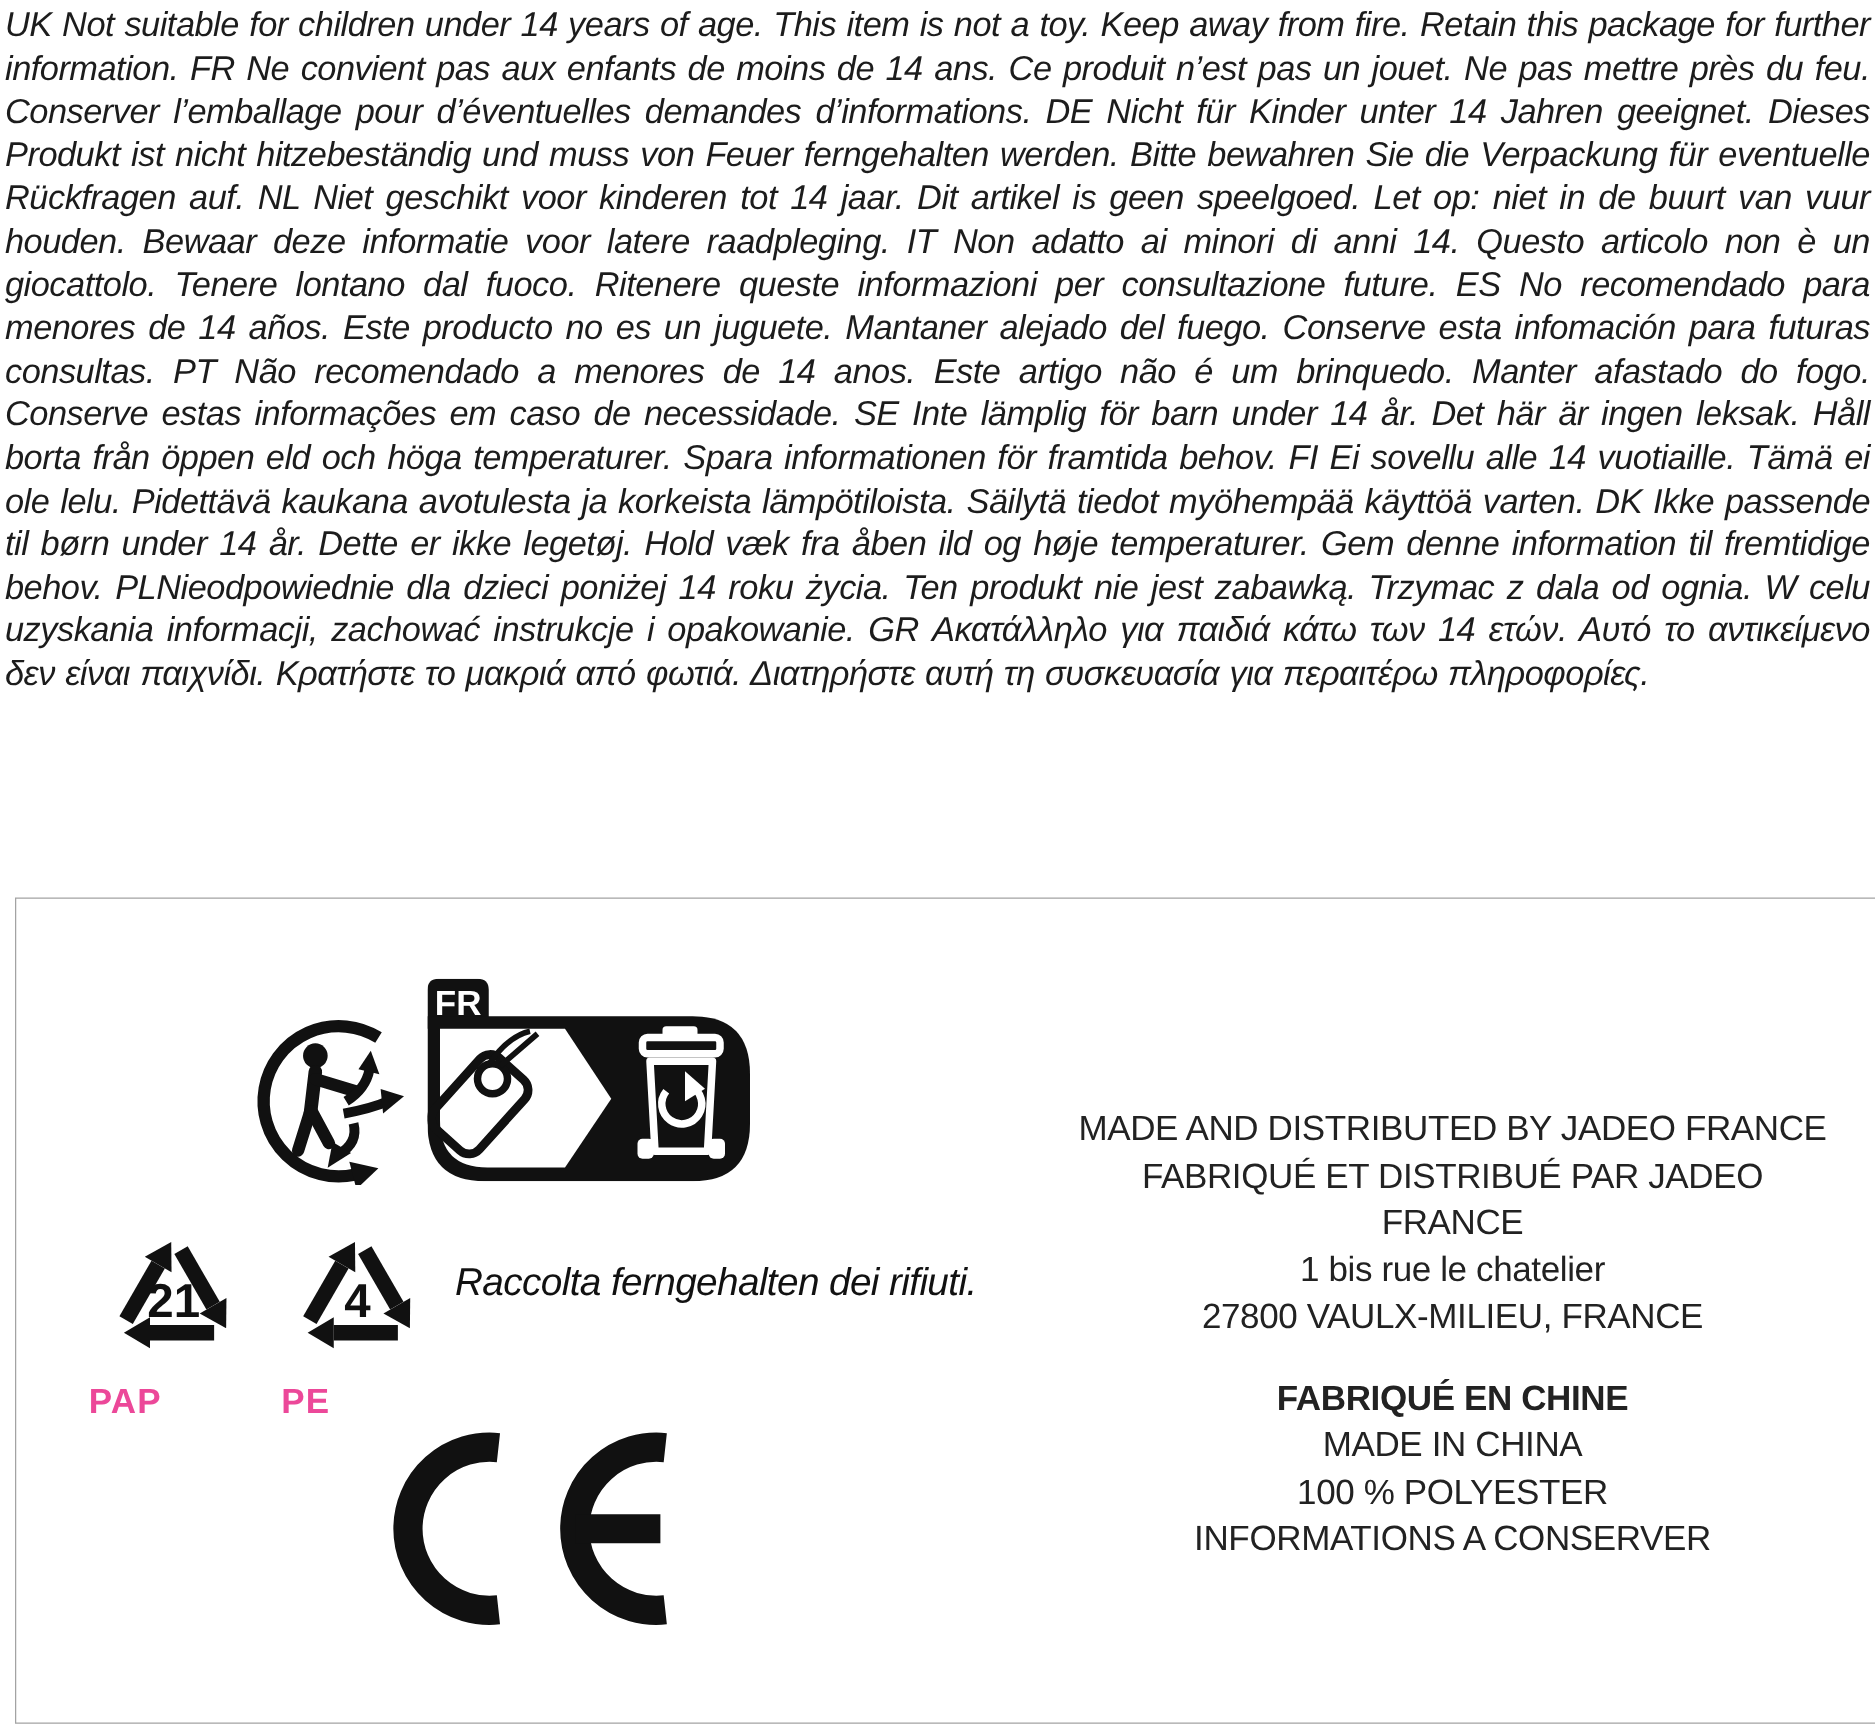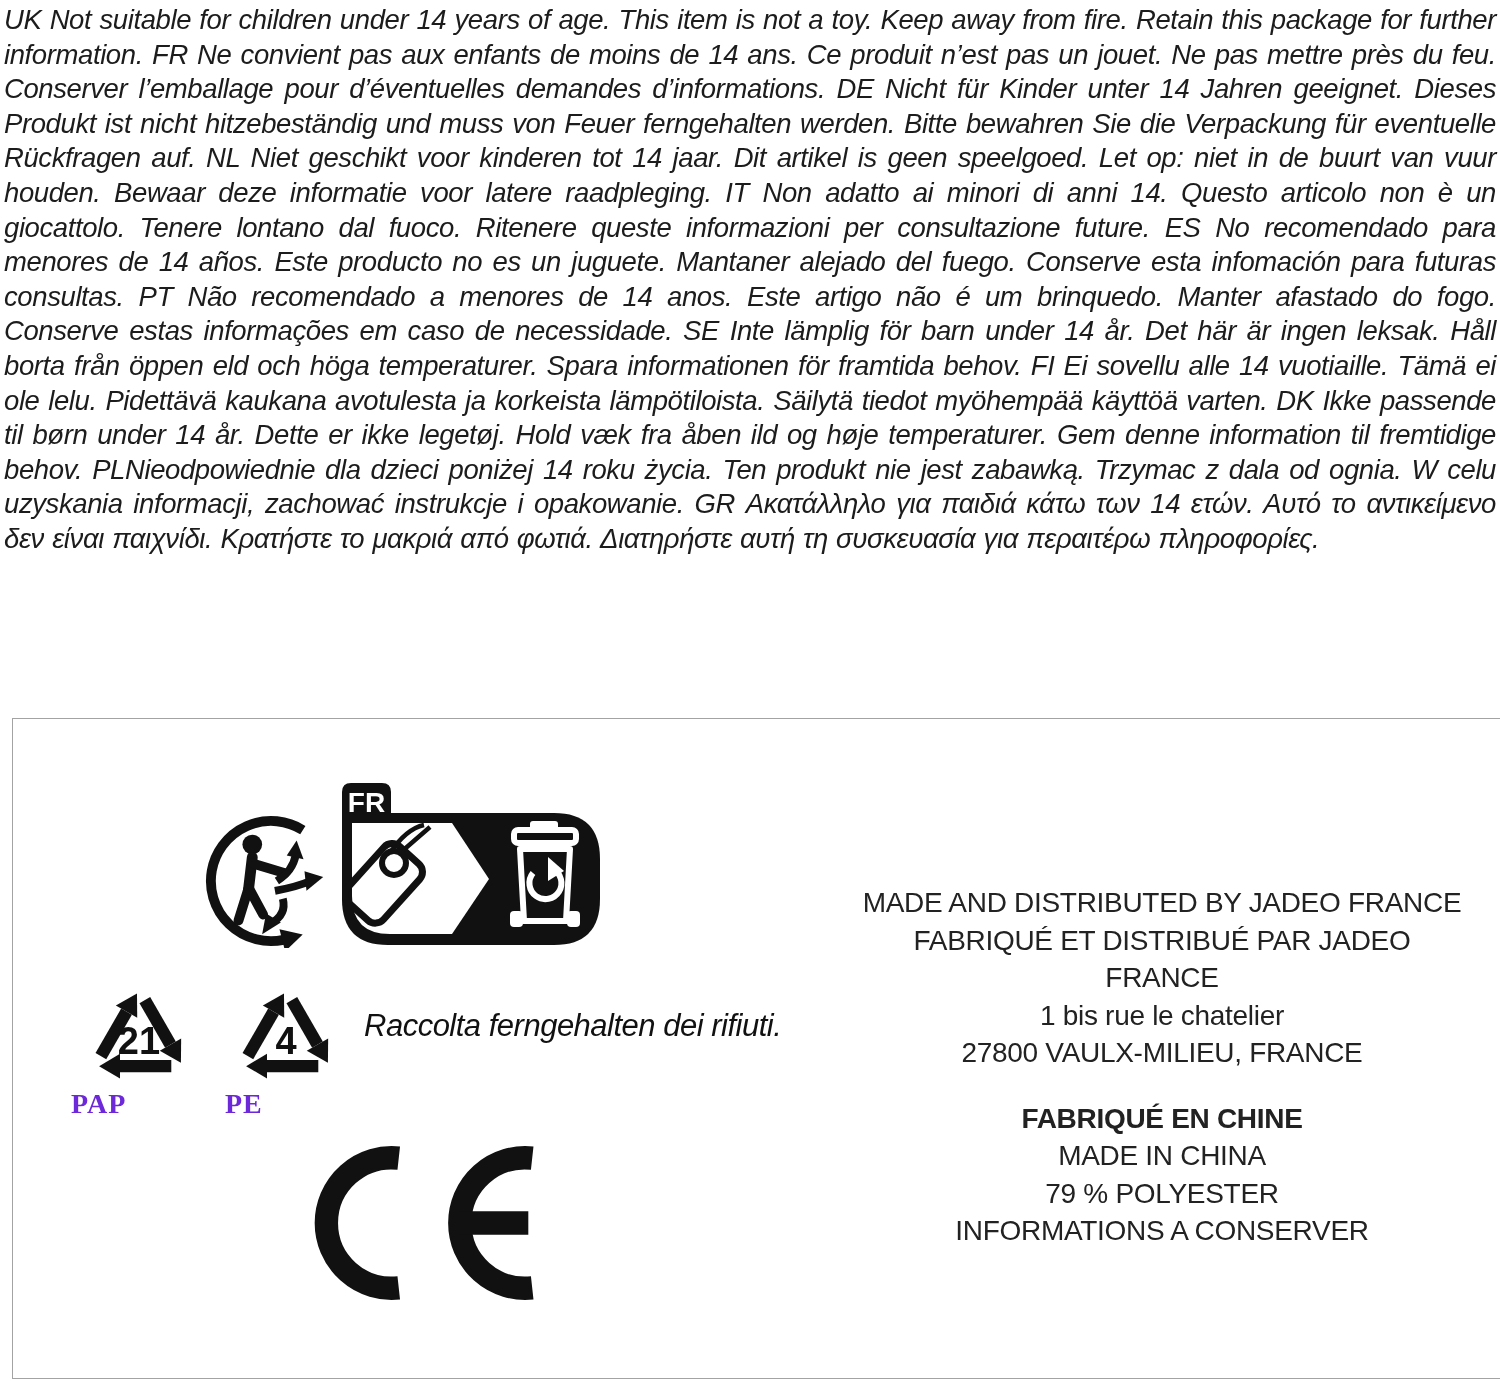--- a/index.html
+++ b/index.html
@@ -23,23 +23,22 @@
     border:1px solid #a3a3a3;background:#fff;
   }
   .triman{position:absolute;left:191px;top:95px;width:134px;height:134px;}
   .fr-sign{position:absolute;left:329px;top:64px;width:258px;height:162px;}
   .fr-tab-text{font-family:"Liberation Sans",sans-serif;font-weight:bold;font-size:28px;fill:#fff;}
   .mark{position:absolute;}
   .mark-1{left:58px;top:255px;width:136px;}
   .mark-2{left:212px;top:255px;width:122px;}
   .mark svg{display:block;margin:0 auto;}
   .mark .material{
-    font-weight:bold;font-size:28px;letter-spacing:1px;color:#6d28d9;
-    margin-top:0px;
-    font-family:Liberation Serif, serif;
+    font-weight:bold;font-size:28px;letter-spacing:1px;color:#ec4899;
+    margin-top:17px;
   }
   .mark-number{font-family:"Liberation Sans",sans-serif;font-weight:bold;font-size:40px;fill:#111;}
   .sorting-note{
     position:absolute;left:351px;top:286px;width:480px;
     font-style:italic;font-size:31px;line-height:42px;color:#111;
     letter-spacing:-0.5px;
   }
   .ce-mark{position:absolute;left:301px;top:424px;width:226px;height:160px;}
   .address{
     position:absolute;left:843px;top:165px;width:612px;
@@ -156,19 +155,19 @@
     </svg>
 
     <div class="address">
       <div>MADE AND DISTRIBUTED BY JADEO FRANCE</div>
       <div>FABRIQUÉ ET DISTRIBUÉ PAR JADEO FRANCE</div>
       <div>1 bis rue le chatelier</div>
       <div>27800 VAULX-MILIEU, FRANCE</div>
       <div class="origin">
         <div class="bold-line">FABRIQUÉ EN CHINE</div>
         <div>MADE IN CHINA</div>
-        <div>79 % POLYESTER</div>
+        <div>100 % POLYESTER</div>
         <div>INFORMATIONS A CONSERVER</div>
       </div>
     </div>
 
   </div>
 </div>
 
 </body></html>

